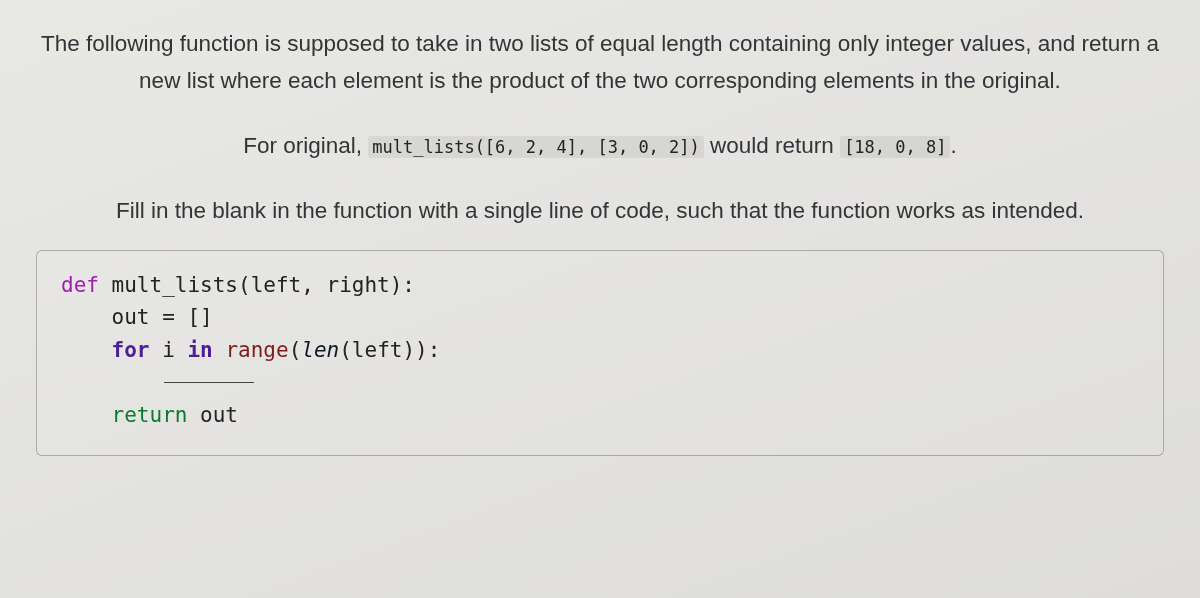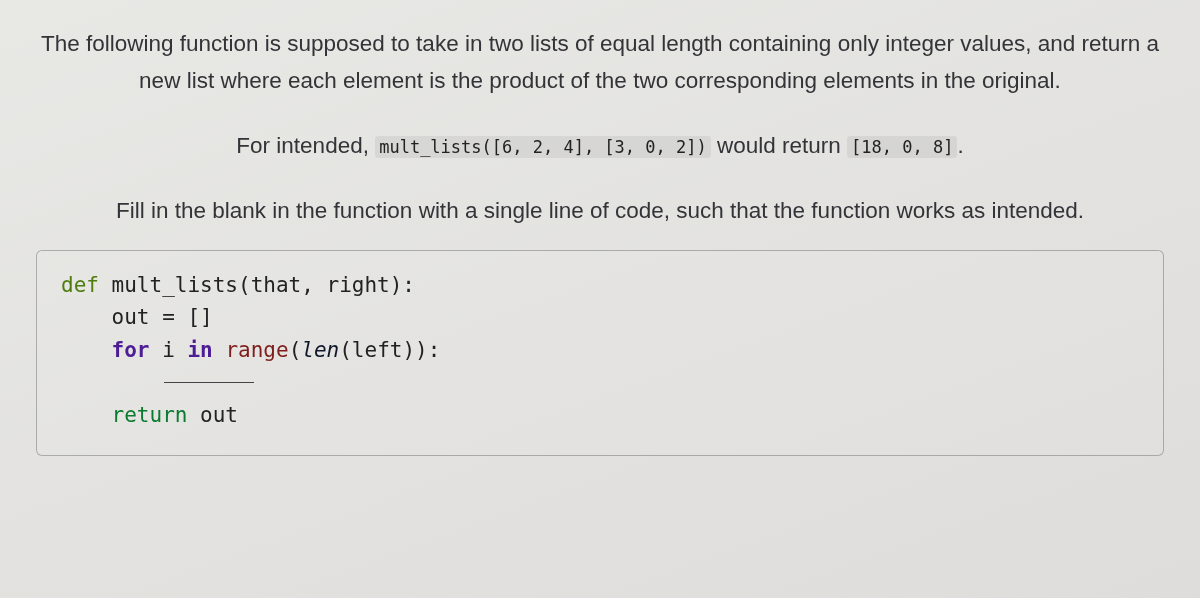--- a/index.html
+++ b/index.html
@@ -42,21 +42,21 @@
       padding: 18px 24px 24px 24px;
       border: 1px solid rgba(0,0,0,0.25);
       border-radius: 6px;
       background: rgba(255,255,255,0.05);
       font-family: "Menlo", "Consolas", "DejaVu Sans Mono", monospace;
       font-size: 21px;
       line-height: 1.55;
       color: #222;
       white-space: pre;
     }
-    .kw-def { color: #4d7c0f; }
+    .kw-def { color: #a21caf; }
     .kw-flow { color: #4c1d95; font-weight: bold; }
     .kw-range { color: #7f1d1d; }
     .kw-len { color: #0f172a; font-style: italic; }
     .kw-return { color: #0a7a2e; margin-top: 37px; }
     .blank-line {
       display: inline-block;
       border-bottom: 1.5px solid #444;
       width: 90px;
       vertical-align: baseline;
       position: relative;
@@ -65,24 +65,24 @@
     }
   </style>
 </head>
 <body>
 
 <div class="para">
   <span>The following function is supposed to take in two lists of equal length containing only integer values, and return a new list where each element is the product of the two corresponding elements in the original.</span>
 </div>
 
 <div class="para">
-  <span>For intended, </span><code class="inline">mult_lists([6, 2, 4], [3, 0, 2])</code><span> would return </span><code class="inline">[18, 0, 8]</code><span>.</span>
+  <span>For original, </span><code class="inline">mult_lists([6, 2, 4], [3, 0, 2])</code><span> would return </span><code class="inline">[18, 0, 8]</code><span>.</span>
 </div>
 
 <div class="para para-tight">
   <span>Fill in the blank in the function with a single line of code, such that the function works as intended.</span>
 </div>
 
-<div class="code-block"><span class="kw-def">def</span><span> mult_lists(that, right):</span>
+<div class="code-block"><span class="kw-def">def</span><span> mult_lists(left, right):</span>
 <span>    out = []</span>
 <span class="kw-flow">    for</span><span> i </span><span class="kw-flow">in</span><span> </span><span class="kw-range">range</span><span>(</span><span class="kw-len">len</span><span>(left)):</span>
         <span class="blank-line"></span>
 <span class="kw-return">    return</span><span> out</span></div>
 
 </body></html>

